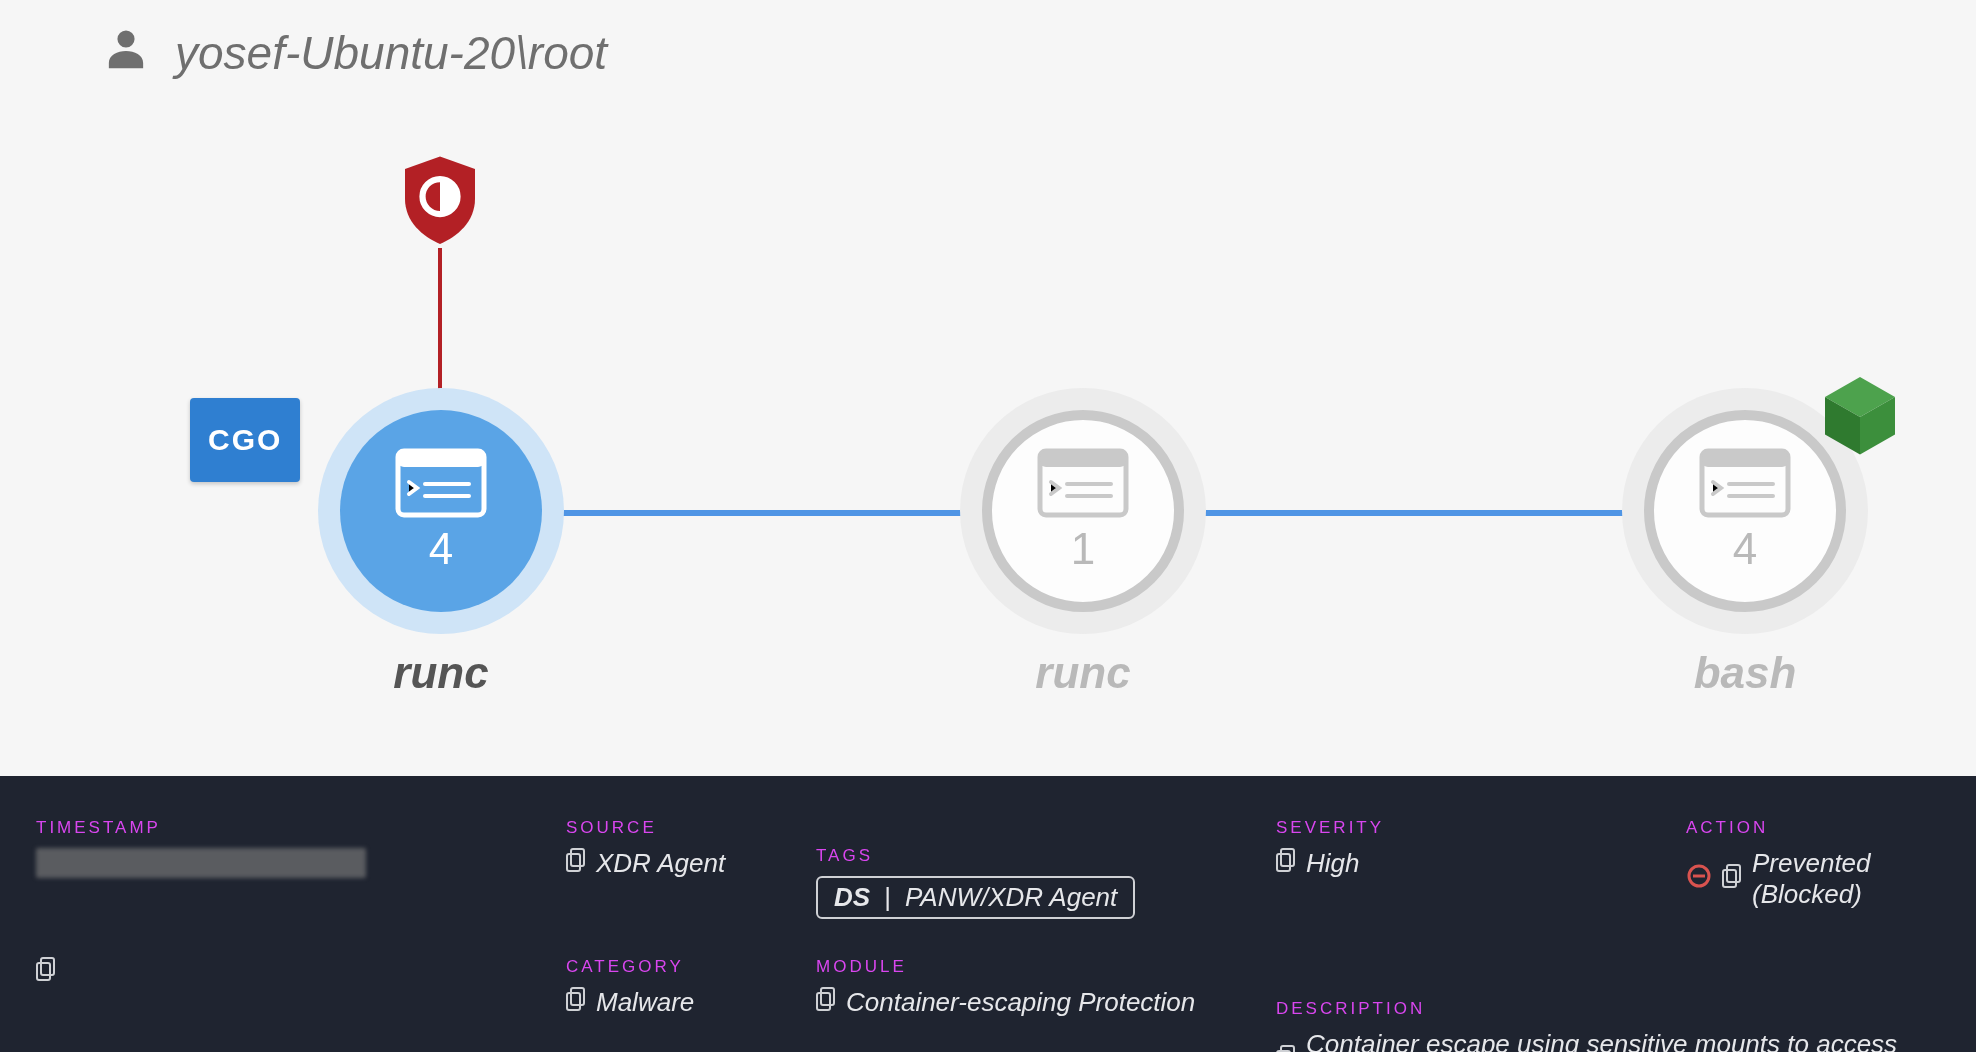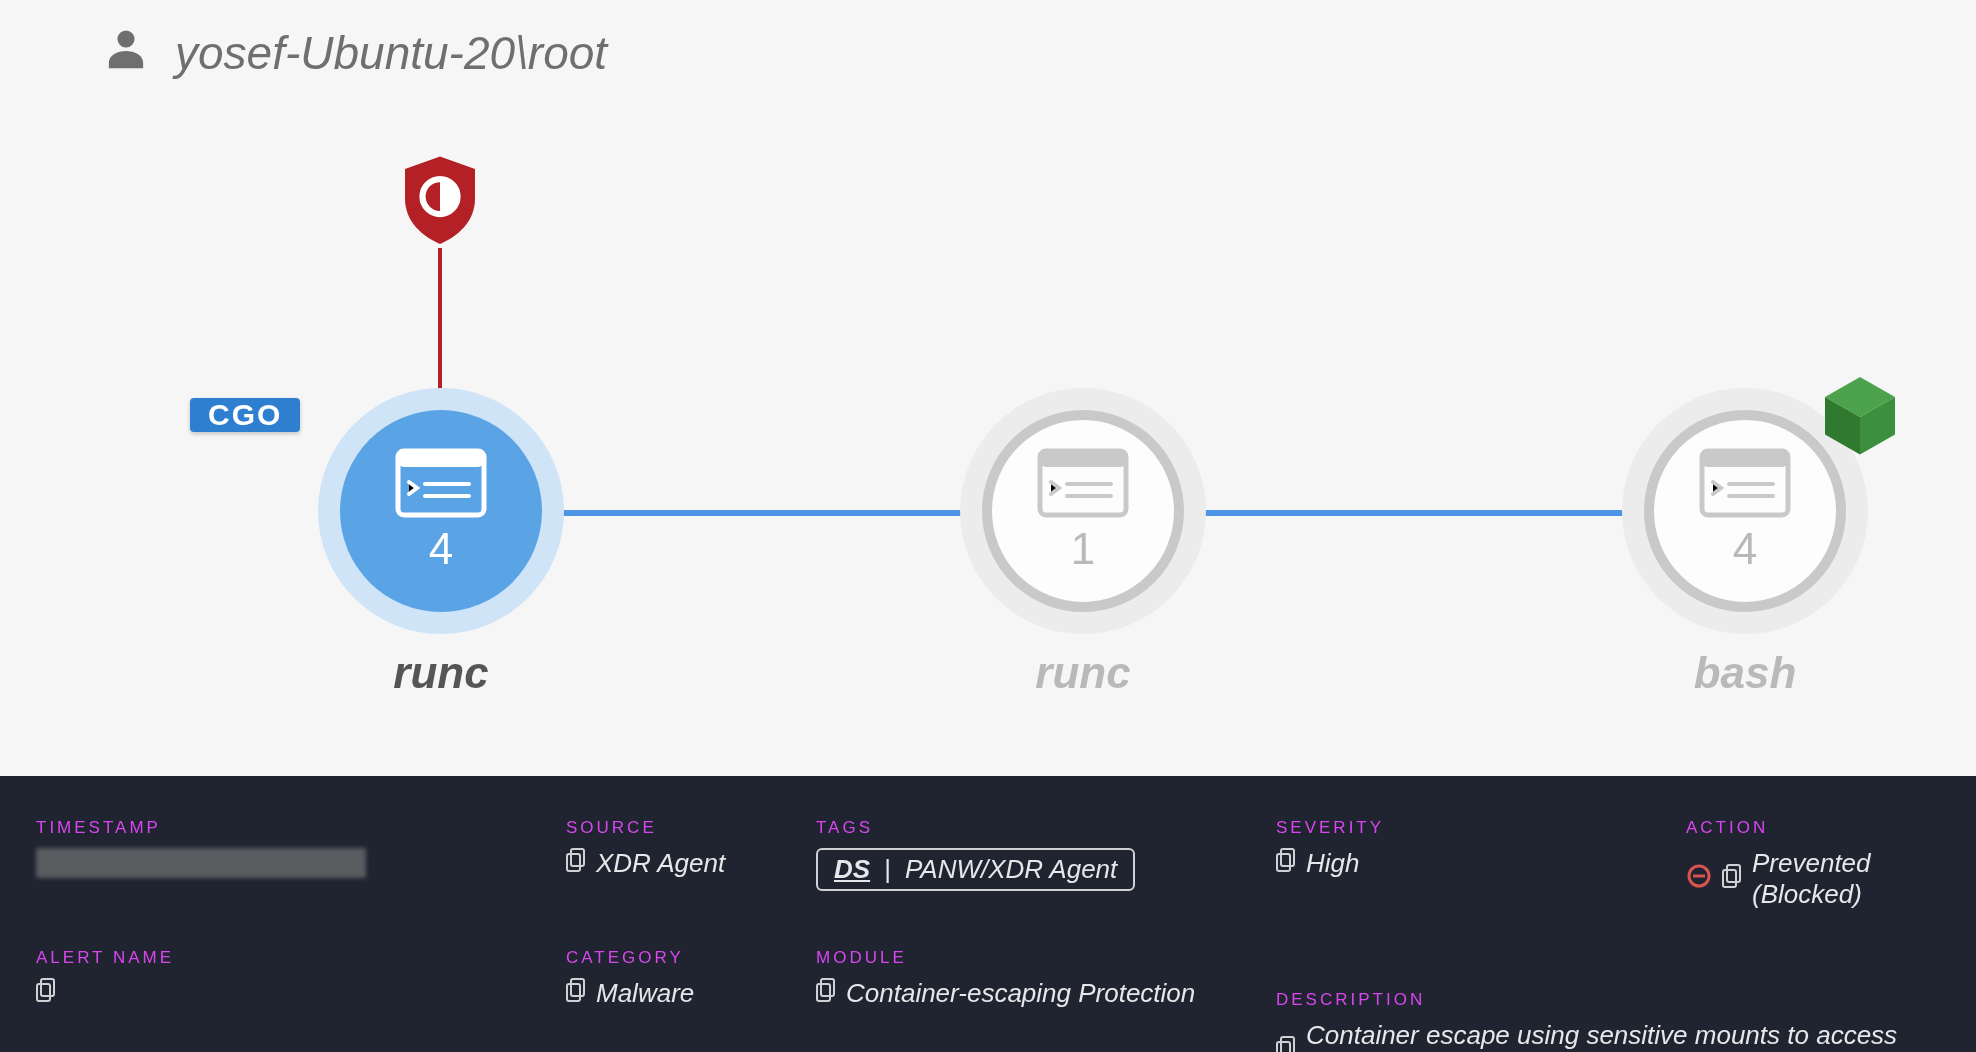--- a/index.html
+++ b/index.html
@@ -39,51 +39,51 @@
   
   .term-icon { width: 92px; height: 70px; display:block; }
   .term-icon.white rect.frame { stroke:#fff; }
   .term-icon.white .bar   { fill:#fff; }
   .term-icon.white .lines { stroke:#fff; }
   .term-icon.gray  rect.frame { stroke:#c9c9c9; }
   .term-icon.gray  .bar   { fill:#c9c9c9; }
   .term-icon.gray  .lines { stroke:#c9c9c9; }
 
   
-  .cgo-badge { position: absolute; background:#2f7fd1; color:#fff; font-size:30px; font-weight:700; letter-spacing:2px; padding:0 18px; border-radius:4px; box-shadow:0 2px 4px rgba(0,0,0,.2); }
+  .cgo-badge { position: absolute; background:#2f7fd1; color:#fff; font-size:30px; font-weight:700; letter-spacing:2px; padding:25px 18px; border-radius:4px; box-shadow:0 2px 4px rgba(0,0,0,.2); }
 
   
   .shield { position:absolute; width:80px; height:92px; }
 
   
   .cube { position:absolute; width:80px; height:86px; }
 
   
   .details { position:absolute; left:0; top:776px; width:1976px; height:276px; background:#1f2430; color:#d7d9dc; padding:42px 36px 0 36px; }
   .row { display:flex; gap:0; margin-bottom:38px; }
   .field .label { font-size:17px; letter-spacing:3px; color:#d946ef; font-weight:400; margin-bottom:10px; text-transform:uppercase; }
   .field .value { font-size:26px; color:#e6e7ea; font-style:italic; display:flex; align-items:center; gap:10px; }
   .copy-icon svg { width:20px; height:24px; fill:none; stroke:#cfd1d5; stroke-width:2; }
   .blocked-icon svg { width:26px; height:26px; }
 
   
   .c-ts   { width: 530px; }
   .c-src  { width: 250px; }
-  .c-tags { width: 460px; }
+  .c-tags { width: 460px; margin-top: 28px; }
   .c-sev  { width: 410px; }
   .c-act  { flex:1; }
   .c-an   { width: 530px; }
   .c-cat  { width: 250px; }
   .c-mod  { width: 460px; }
   .c-desc { flex:1;margin-top:42px; }
 
   .redact { width: 330px; height: 30px; background:#5a5c60; filter: blur(2px); border-radius:2px; }
 
   .tag-box { border:2px solid #cfd1d5; border-radius:6px; padding:4px 16px; display:inline-flex; align-items:center; gap:14px; font-style:italic; font-size:26px; color:#e6e7ea; }
-  .tag-box .ds { font-weight:700; font-style:italic;text-decoration:underline; }
+  .tag-box .ds { font-weight:700; font-style:italic; }
   .tag-box .sep { font-weight:400; font-style:normal; }
 </style>
 </head>
 <body>
 
 <div class="canvas">
 
   <div class="graph-area">
 
     <div class="user-header">
@@ -224,21 +224,20 @@
                 <rect x="5" y="1" width="13" height="17" rx="2"></rect>
                 <rect x="1" y="6" width="13" height="17" rx="2"></rect>
               </svg></span>
           <span>Prevented (Blocked)</span>
         </div>
       </div>
     </div>
 
     <div class="row">
       <div class="field c-an">
-        <div class="label">ALERT NAME</div>
         <div class="value">
           <span class="copy-icon"><svg viewBox="0 0 20 24">
                 <rect x="5" y="1" width="13" height="17" rx="2"></rect>
                 <rect x="1" y="6" width="13" height="17" rx="2"></rect>
               </svg></span>
         </div>
       </div>
       <div class="field c-cat">
         <div class="label">CATEGORY</div>
         <div class="value">

